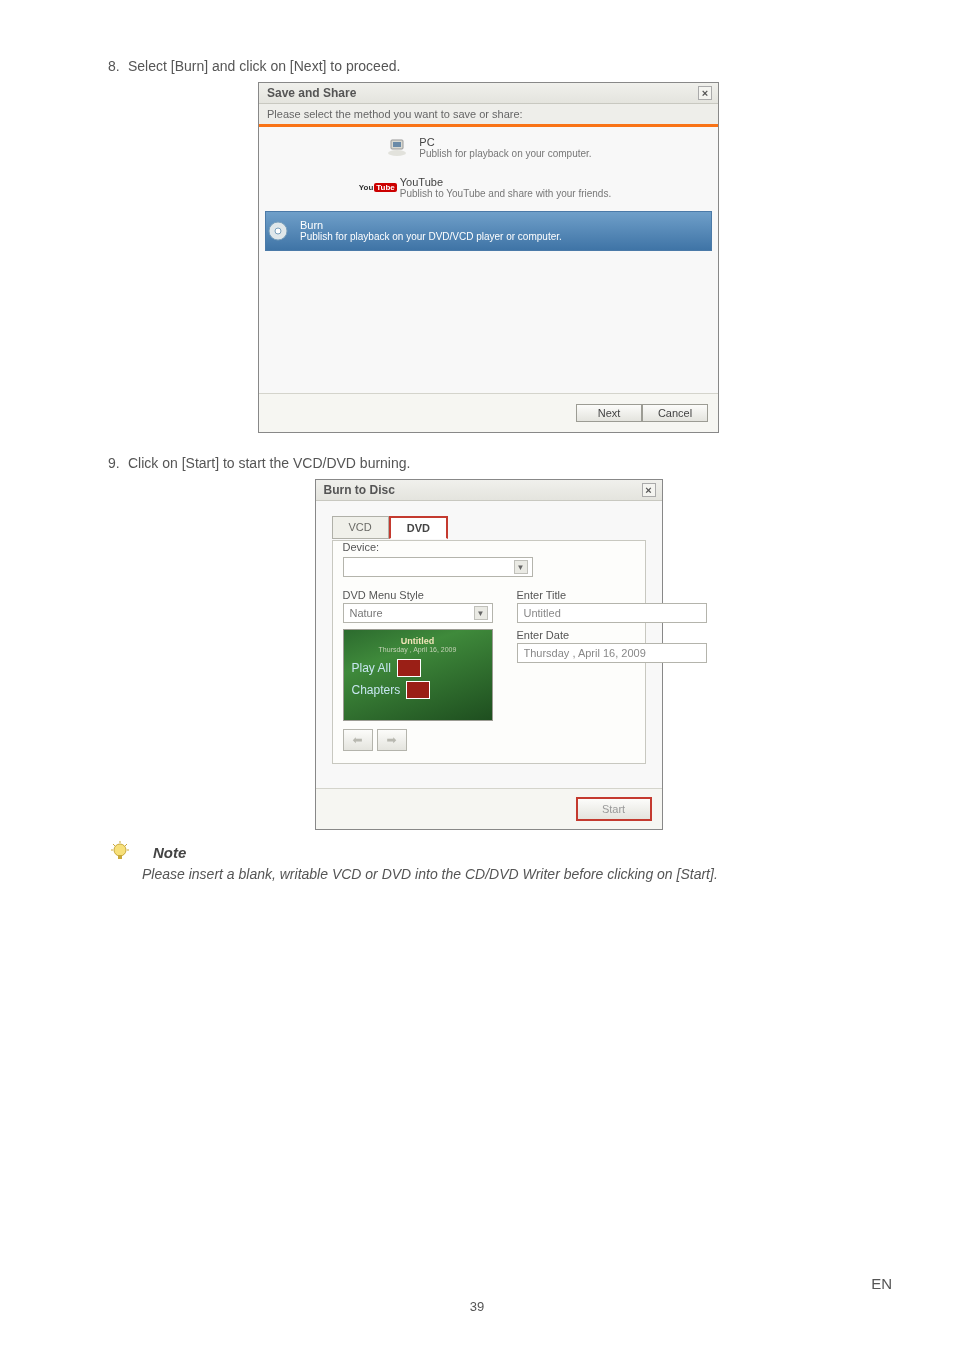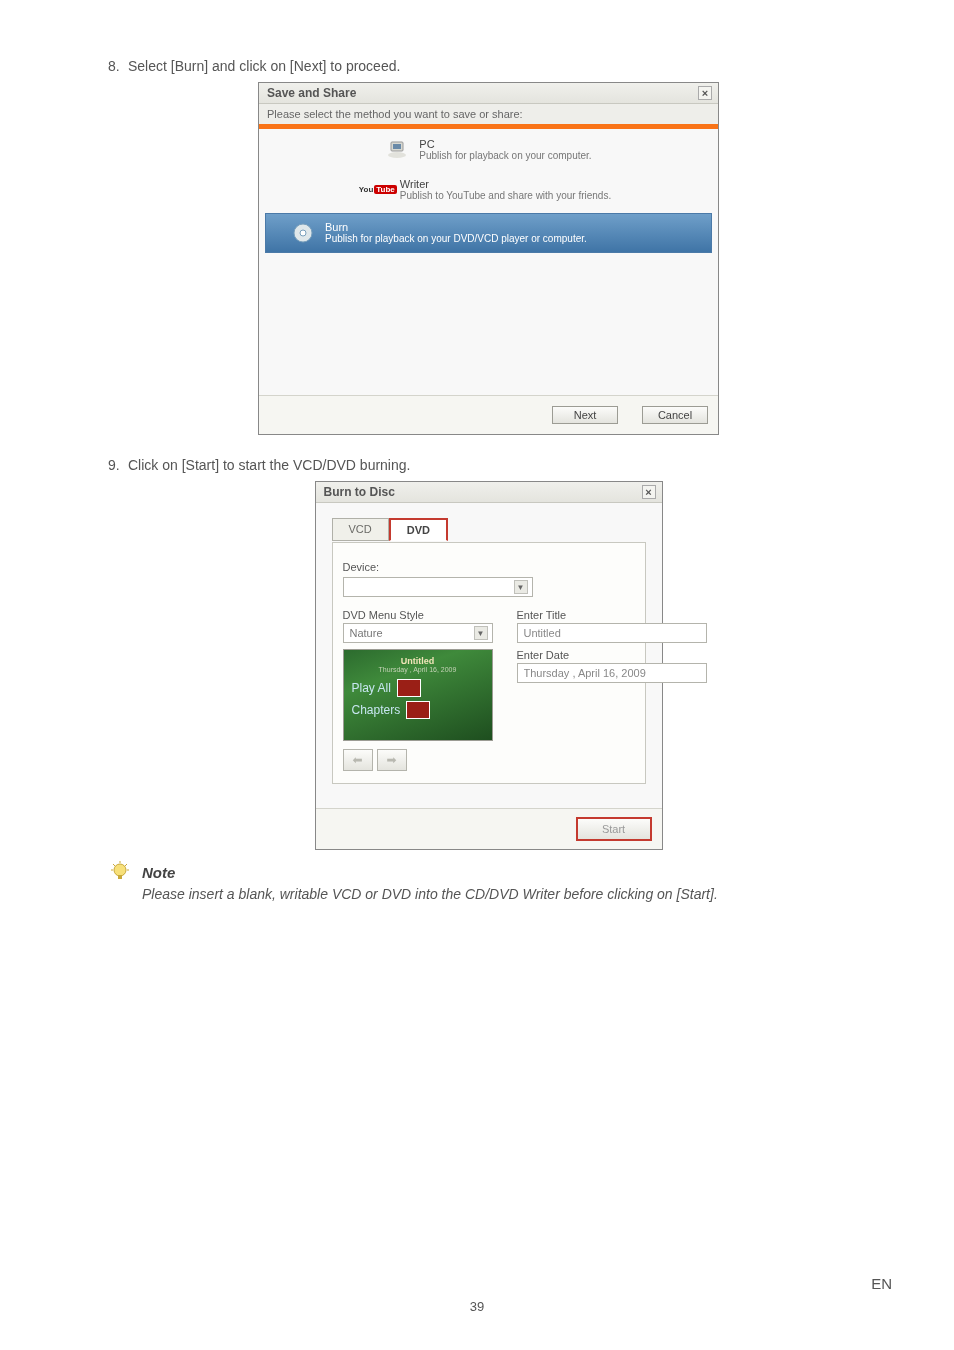--- a/index.html
+++ b/index.html
@@ -50,21 +50,21 @@
     width: 14px; height: 14px;
     display: flex; align-items: center; justify-content: center;
     font-size: 11px;
     border: 1px solid #aaa;
     background: #f4f4f0;
     cursor: pointer;
   }
   .dlg1-guide {
     padding: 4px 8px;
     background: #eeeeea;
-    border-bottom: 5px solid #f97316;
+    border-bottom: 3px solid #f97316;
     color: #666;
   }
   .opt-row {
     display: flex;
     align-items: center;
     gap: 10px;
     padding: 8px 10px;
     justify-content: center;
   }
   .opt-icon {
@@ -73,29 +73,29 @@
   }
   .opt-text .title { font-size: 11px; color: #444; }
   .opt-text .sub { font-size: 10px; color: #777; }
   .burn-row {
     margin: 4px 6px;
     border: 1px solid #4b7aa8;
     background: linear-gradient(#6f9fc9,#3f74a6);
     color: #fff;
     display: flex;
     gap: 10px;
-    padding: 7px 25px;
+    padding: 7px 0;
   }
   .burn-row .opt-text .title,
   .burn-row .opt-text .sub { color: #fff; }
   .dlg1-space { height: 138px; }
   .dlg1-btnbar {
     display: flex;
     justify-content: flex-end;
-    gap: 24px;
+    gap: 0;
     padding: 10px;
     background: #f6f6f2;
     border-top: 1px solid #d4d4cc;
   }
   .dlg-btn {
     min-width: 66px;
     padding: 2px 10px;
     border: 1px solid #9c9c94;
     background: linear-gradient(#fcfcfa,#e4e4de);
     font-size: 11px;
@@ -130,21 +130,21 @@
     border-bottom: 1px solid #fff;
     border: 2px solid #c43a2f;
     border-bottom: 1px solid #fff;
     font-weight: bold;
     color: #444;
     z-index: 2;
   }
   .device-group {
     border: 1px solid #c8c8c0;
     background: #fdfdfb;
-    padding: 18px 10px 12px;
+    padding: 0 10px 12px;
     margin-bottom: 10px;
   }
   .device-row { display: flex; align-items: center; gap: 6px; margin-top: 4px; }
   .combo {
     border: 1px solid #b4b4ac;
     background: #fff;
     height: 20px;
     display: flex; align-items: center; justify-content: space-between;
     padding: 0 4px 0 6px;
     font-size: 11px; color: #777;
@@ -203,21 +203,21 @@
   .start-btn {
     min-width: 76px;
     padding: 4px 12px;
     border: 2px solid #c43a2f;
     background: linear-gradient(#fcfcfa,#e4e4de);
     text-align: center;
     font-size: 11px;
     color: #999;
     cursor: pointer;
   }
-  .note-line { display:flex; align-items:center; gap:10px; margin: 6px 0 2px 0; }
+  .note-line { display:flex; align-items:center; gap:21px; margin: 6px 0 2px 0; }
   .note-icon {
     width: 24px; height: 24px;
     display:flex; align-items:center; justify-content:center;
   }
   .note-title { font-style: italic; font-weight: bold; color: #444; font-size: 15px; }
   .note-text { font-style: italic; color: #555; font-size: 14px; margin-left: 34px; }
   .footer {
     position: absolute;
     left: 0; right: 0; bottom: 36px;
     display:flex; justify-content:center;
@@ -256,21 +256,21 @@
       <div class="title">PC</div>
       <div class="sub">Publish for playback on your computer.</div>
     </div>
   </div>
 
   <div class="opt-row">
     <div class="opt-icon">
       <span class="yt-box"><span style="color:#333">You</span><span class="tube">Tube</span></span>
     </div>
     <div class="opt-text">
-      <div class="title">Writer</div>
+      <div class="title">YouTube</div>
       <div class="sub">Publish to YouTube and share with your friends.</div>
     </div>
   </div>
 
   <div class="burn-row">
     <div class="opt-icon">
       <svg width="22" height="22" viewBox="0 0 22 22">
           <circle cx="11" cy="11" r="9" fill="#dfe7ea" stroke="#7aa0bc"></circle>
           <circle cx="11" cy="11" r="3" fill="#fff" stroke="#7aa0bc"></circle>
         </svg>

